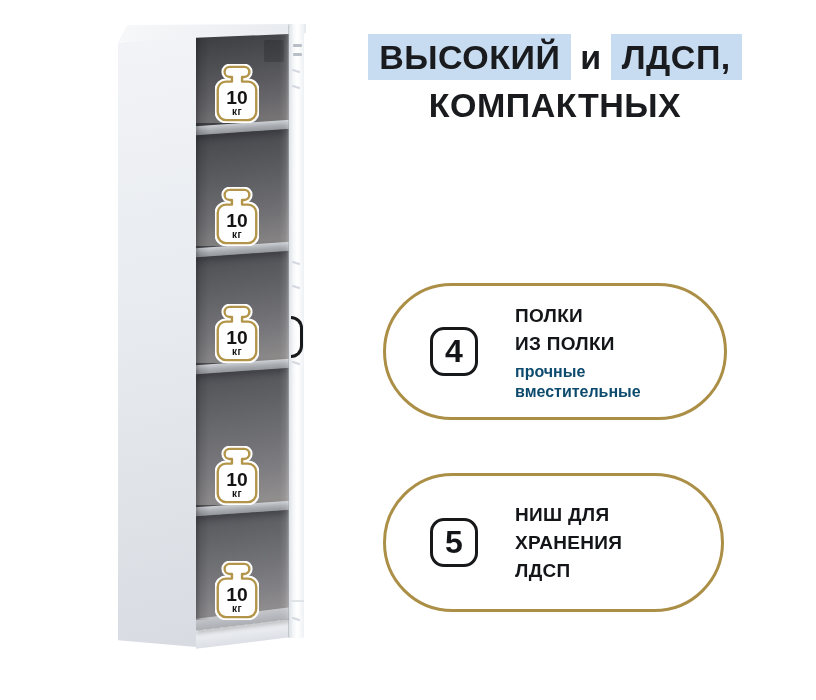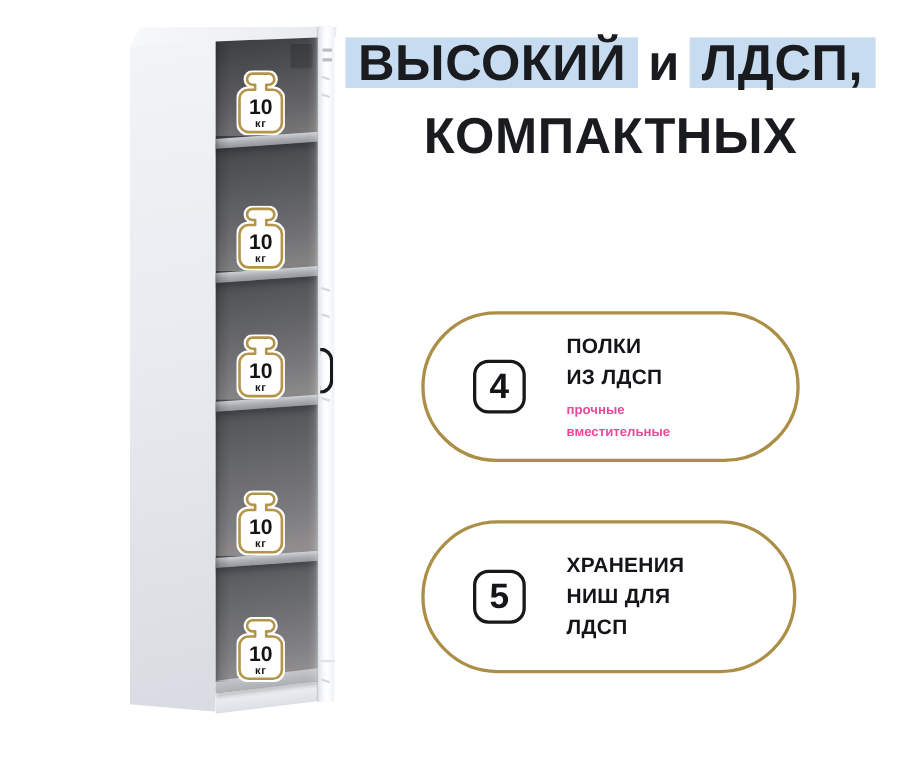--- a/index.html
+++ b/index.html
@@ -47,35 +47,35 @@
 
   .weight{position:absolute;width:44px;height:59px;z-index:9;left:215px;}
   .w1{top:64px;} .w2{top:187px;} .w3{top:304px;} .w4{top:446px;} .w5{top:561px;}
   .halo{fill:#ffffff;stroke:#ffffff;stroke-width:7;stroke-linejoin:round;}
   .wbody{fill:#ffffff;stroke:#b3954a;stroke-width:2.6;stroke-linejoin:round;}
   .wnum{font-family:"Liberation Sans",sans-serif;font-size:21px;font-weight:700;fill:#141414;text-anchor:middle;}
   .wunit{font-family:"Liberation Sans",sans-serif;font-size:11px;font-weight:700;fill:#141414;text-anchor:middle;letter-spacing:.5px;}
 
   
   .headline{position:absolute;left:330px;top:34px;width:450px;color:#1a1b1e;}
-  .hl-line{display:flex;align-items:center;justify-content:center;height:46px;margin-bottom:20px;
-           font-size:46px;font-weight:700;letter-spacing:.5px;white-space:nowrap;}
+  .hl-line{display:flex;align-items:center;justify-content:center;height:46px;margin-bottom:2px;
+           font-size:34px;font-weight:700;letter-spacing:.5px;white-space:nowrap;}
   .hl-seg{padding:0 9px;}
   .hl-seg.hl{background:#c7dcf0;height:46px;display:flex;align-items:center;padding:0 11px;}
 
   
   .feature-badge{position:absolute;left:383px;width:344px;border:3px solid #ac8f46;border-radius:70px;
                  background:#ffffff;display:flex;align-items:center;box-sizing:border-box;color:#141518;}
   .badge1{top:283px;height:137px;}
   .badge2{top:473px;height:139px;width:341px;}
   .num-box{flex:none;width:48px;height:49px;margin-left:44px;border:3px solid #17181a;border-radius:14px;
            display:flex;align-items:center;justify-content:center;font-size:32px;font-weight:700;box-sizing:border-box;}
   .feature-text{margin-left:37px;}
   .ft-title{font-size:19px;font-weight:700;line-height:28px;letter-spacing:.3px;}
-  .ft-sub{font-size:12px;font-weight:600;line-height:20px;margin-top:4px;color:#ec4899;}
+  .ft-sub{font-size:16px;font-weight:600;line-height:20px;margin-top:4px;color:#0c4a6e;}
 </style>
 </head>
 <body>
 
 <div class="stage">
 
   <div class="cabinet">
     <div class="interior">
       <div class="niche niche1"></div>
       <div class="niche niche2"></div>
@@ -146,30 +146,30 @@
     </div>
     <div class="hl-line">
       <span class="hl-seg">КОМПАКТНЫХ</span>
     </div>
   </div>
 
   <div class="feature-badge badge1">
     <div class="num-box">4</div>
     <div class="feature-text">
       <div class="ft-title">ПОЛКИ</div>
-      <div class="ft-title">ИЗ ЛДСП</div>
+      <div class="ft-title">ИЗ ПОЛКИ</div>
       <div class="ft-sub">
         <div>прочные</div>
         <div>вместительные</div>
       </div>
     </div>
   </div>
 
   <div class="feature-badge badge2">
     <div class="num-box">5</div>
     <div class="feature-text">
+      <div class="ft-title">НИШ ДЛЯ</div>
       <div class="ft-title">ХРАНЕНИЯ</div>
-      <div class="ft-title">НИШ ДЛЯ</div>
       <div class="ft-title">ЛДСП</div>
     </div>
   </div>
 
 </div>
 
 </body></html>

